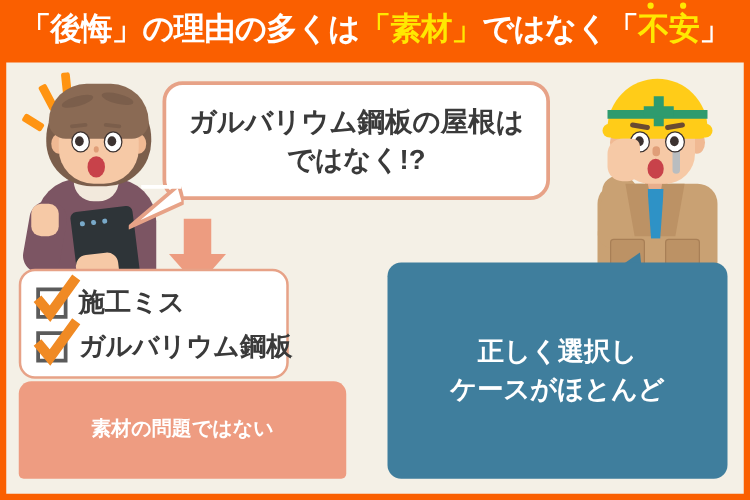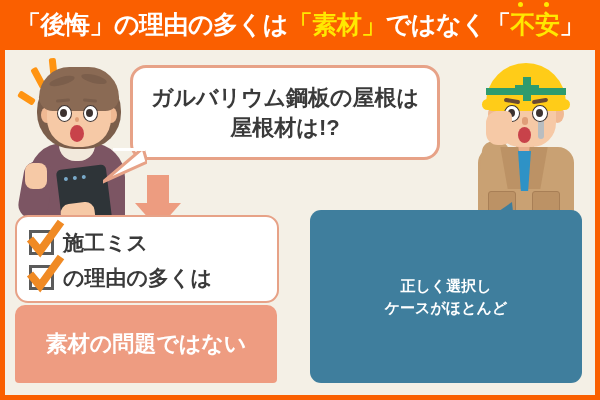--- a/index.html
+++ b/index.html
@@ -20,20 +20,21 @@
   
   .header {
     position: absolute;
     left: 0; top: 0;
     width: 600px;
     height: 48px;
     background: #FA5F00;
     display: flex;
     align-items: center;
     justify-content: center;
+    font-family: Liberation Mono, monospace;
   }
   .header-title {
     font-size: 25px;
     font-weight: bold;
     color: #ffffff;
     letter-spacing: -0.5px;
     white-space: nowrap;
     line-height: 1;
   }
   .hl-yellow { color: #FFE800; }
@@ -359,21 +360,21 @@
     left: 0; top: 28px;
     width: 46px; height: 26px;
     background: #ED9C80;
     clip-path: polygon(0 0, 100% 0, 50% 100%);
   }
 
   
   .check-card {
     position: absolute;
     left: 10px; top: 165px;
-    width: 264px; height: 88px;
+    width: 216px; height: 88px;
     background: #ffffff;
     border: 2.5px solid #E7A287;
     border-radius: 13px;
     box-sizing: border-box;
     padding: 8px 0 0 12px;
   }
   .check-row {
     display: flex;
     align-items: center;
     height: 35px;
@@ -407,21 +408,21 @@
     left: 10px; top: 255px;
     width: 262px; height: 78px;
     background: #EE9C81;
     border-radius: 10px 10px 4px 4px;
     display: flex;
     flex-direction: column;
     align-items: center;
     justify-content: center;
   }
   .salmon-line {
-    font-size: 22px;
+    font-size: 16px;
     font-weight: bold;
     color: #ffffff;
     line-height: 1.3;
     white-space: nowrap;
   }
 
   
   .teal-panel {
     position: absolute;
     left: 305px; top: 160px;
@@ -432,21 +433,21 @@
     flex-direction: column;
     align-items: center;
     justify-content: center;
   }
   .teal-tail {
     position: absolute;
     left: 437px; top: 148px;
     width: 74px; height: 44px;
   }
   .teal-line {
-    font-size: 15px;
+    font-size: 21px;
     font-weight: bold;
     color: #ffffff;
     line-height: 1.42;
     white-space: nowrap;
   }
   .teal-hl { color: #FFE800; }
 </style>
 </head>
 <body>
 
@@ -520,21 +521,21 @@
       <span class="k-mouth"></span>
       <span class="k-hand"></span>
     </div>
 
     <svg class="teal-tail" viewBox="0 0 74 44">
       <polygon points="74,44 12,44 70,4" fill="#3F7E9D"></polygon>
     </svg>
 
     <div class="bubble">
       <div class="bubble-line">ガルバリウム鋼板の屋根は</div>
-      <div class="bubble-line">屋根材は!?</div>
+      <div class="bubble-line">ではなく!?</div>
     </div>
     <svg class="bubble-tail" viewBox="0 0 44 36">
       <polygon points="40,0 44,14 0,34" fill="#ffffff" stroke="#E7A287" stroke-width="3" stroke-linejoin="round"></polygon>
       <rect x="10" y="-4" width="32" height="7" fill="#ffffff"></rect>
     </svg>
 
     <div class="down-arrow">
       <span class="arrow-shaft"></span>
       <span class="arrow-head"></span>
     </div>
@@ -547,21 +548,21 @@
           </svg>
         </span>
         <span class="check-label">施工ミス</span>
       </div>
       <div class="check-row">
         <span class="check-box">
           <svg class="check-mark" viewBox="0 0 36 34">
             <path d="M3 18 L13 30 L34 1" stroke="#F08A24" stroke-width="8" fill="none" stroke-linecap="butt" stroke-linejoin="miter"></path>
           </svg>
         </span>
-        <span class="check-label">の理由の多くは</span>
+        <span class="check-label">ガルバリウム鋼板</span>
       </div>
     </div>
 
     <div class="salmon-banner">
       <div class="salmon-line">素材の問題ではない</div>
     </div>
 
     <div class="teal-panel">
       <div class="teal-line">正しく選択し</div>
       <div class="teal-line">ケースがほとんど</div>

